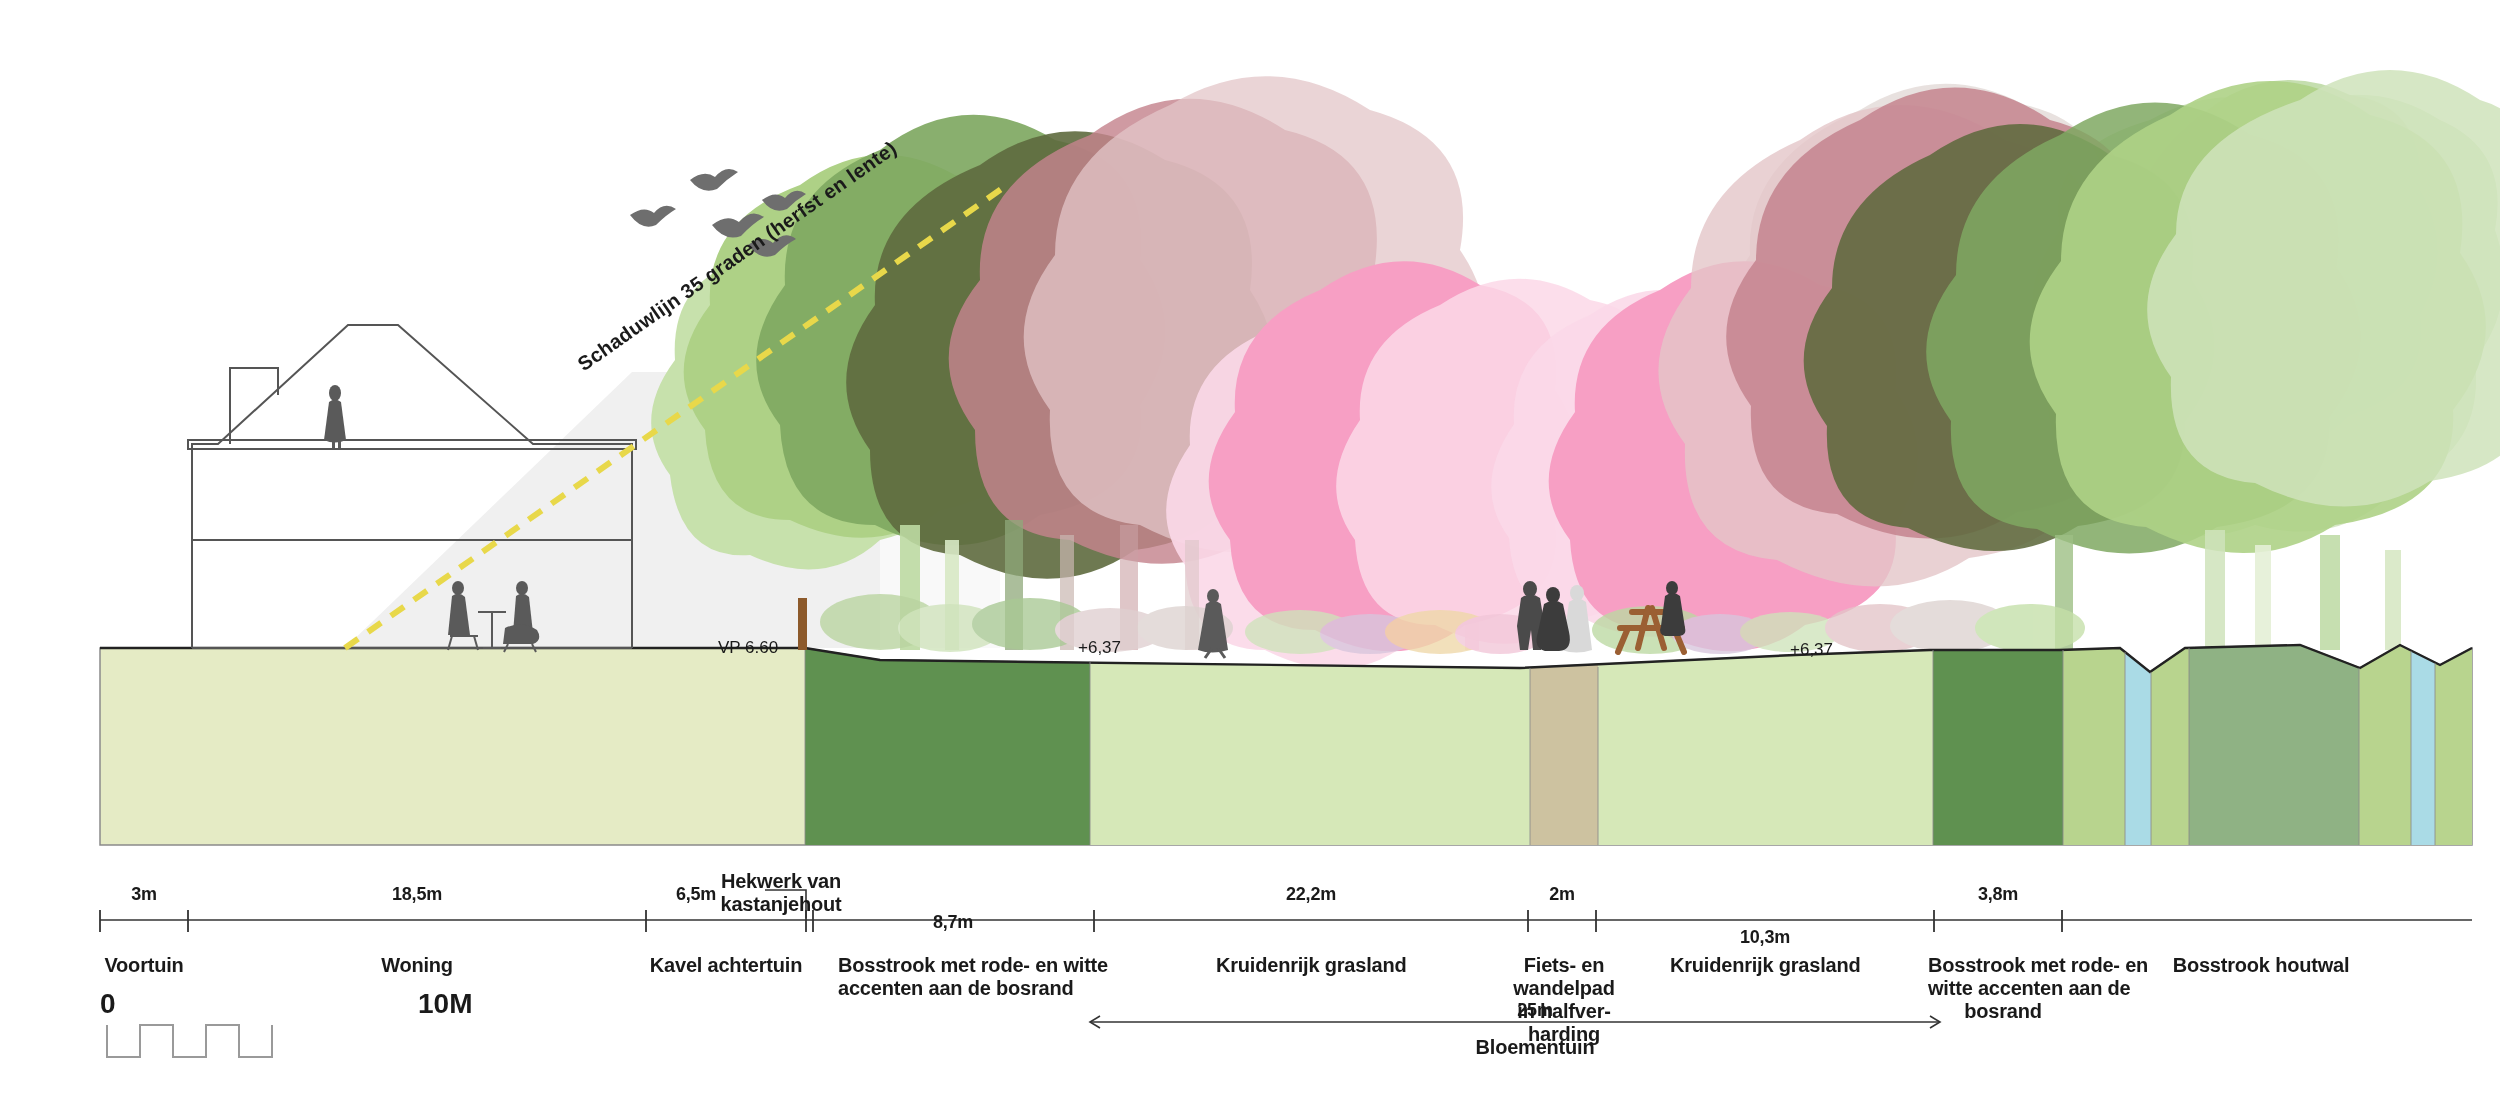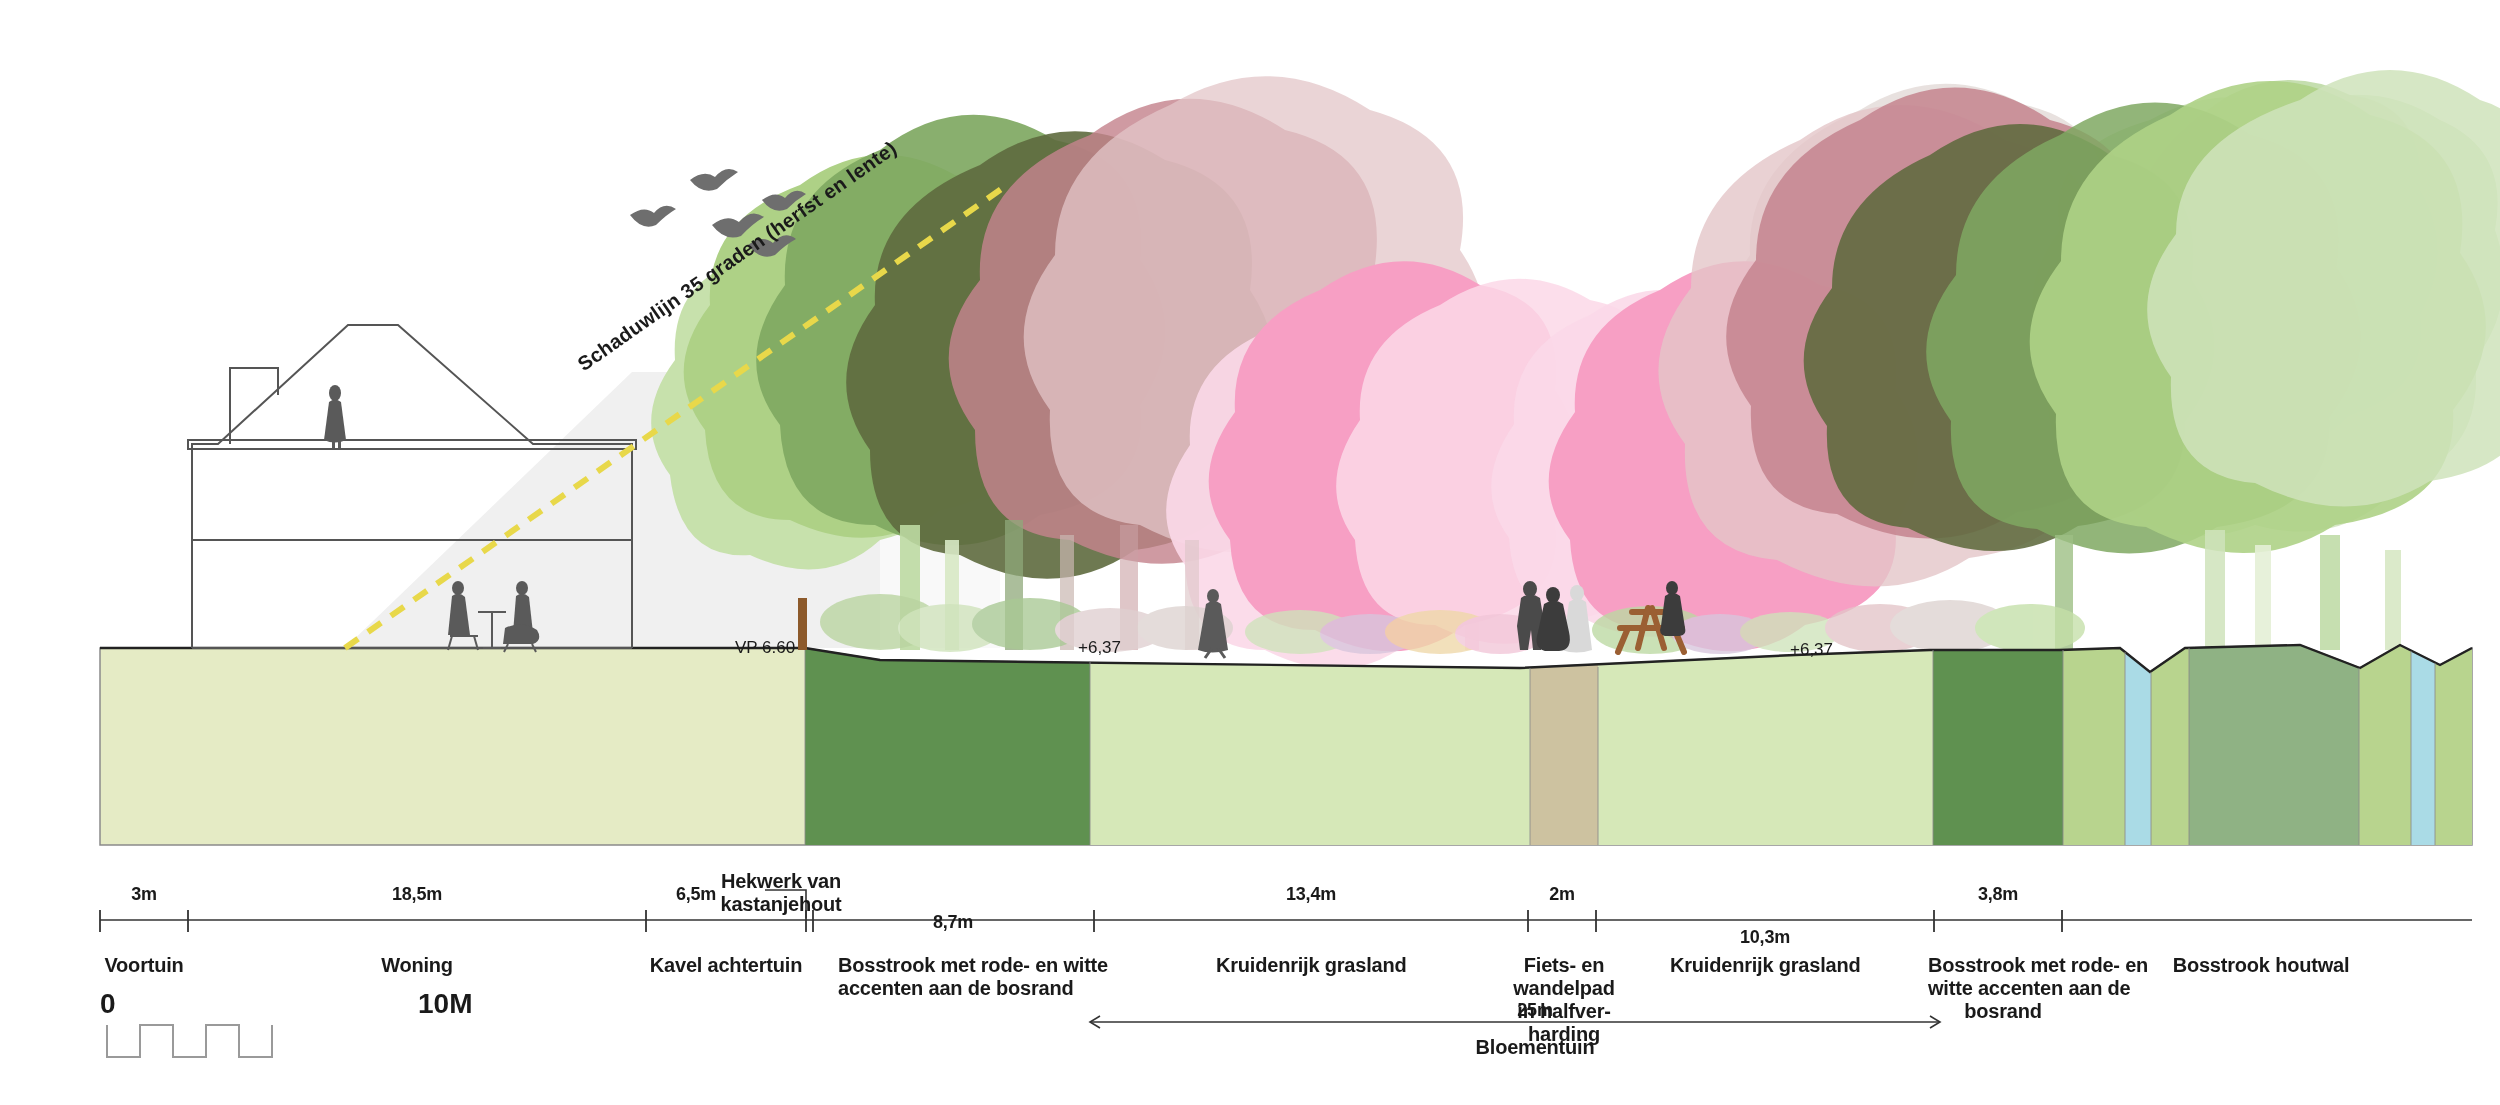--- a/index.html
+++ b/index.html
@@ -305,29 +305,29 @@
   </g>
 
   <g fill="none" stroke="#9a9a9a" stroke-width="2">
     <polyline points="107,1025 107,1057 140,1057 140,1025 173,1025 173,1057 206,1057 206,1025 239,1025 239,1057 272,1057 272,1025 272,1025"></polyline>
     <line x1="272" y1="1025" x2="272" y2="1057"></line>
   </g>
 </svg>
 
 <div class="lbl shadow-txt" style="left:580px;top:355px;transform:rotate(-35deg);transform-origin:left center;white-space:nowrap;">Schaduwlijn 35 graden (herfst en lente)</div>
 
-<div class="lbl elev" style="left:735px;top:638px;">VP 6.60</div>
+<div class="lbl elev" style="left:718px;top:638px;">VP 6.60</div>
 <div class="lbl elev" style="left:1078px;top:638px;">+6,37</div>
 <div class="lbl elev" style="left:1790px;top:640px;">+6,37</div>
 
 <div class="lbl dim-val" style="left:114px;top:884px;width:60px;">3m</div>
 <div class="lbl dim-val" style="left:377px;top:884px;width:80px;">18,5m</div>
 <div class="lbl dim-val" style="left:661px;top:884px;width:70px;">6,5m</div>
 <div class="lbl dim-val" style="left:923px;top:912px;width:60px;">8,7m</div>
-<div class="lbl dim-val" style="left:1276px;top:884px;width:70px;">13,4m</div>
+<div class="lbl dim-val" style="left:1276px;top:884px;width:70px;">22,2m</div>
 <div class="lbl dim-val" style="left:1532px;top:884px;width:60px;">2m</div>
 <div class="lbl dim-val" style="left:1730px;top:884px;width:70px;margin-top:43px;">10,3m</div>
 <div class="lbl dim-val" style="left:1968px;top:884px;width:60px;">3,8m</div>
 
 <div class="lbl dim-name" style="left:716px;top:870px;width:130px;">Hekwerk van
 kastanjehout</div>
 
 <div class="lbl dim-name" style="left:94px;top:954px;width:100px;">Voortuin</div>
 <div class="lbl dim-name" style="left:367px;top:954px;width:100px;">Woning</div>
 <div class="lbl dim-name" style="left:646px;top:954px;width:160px;">Kavel achtertuin</div>

